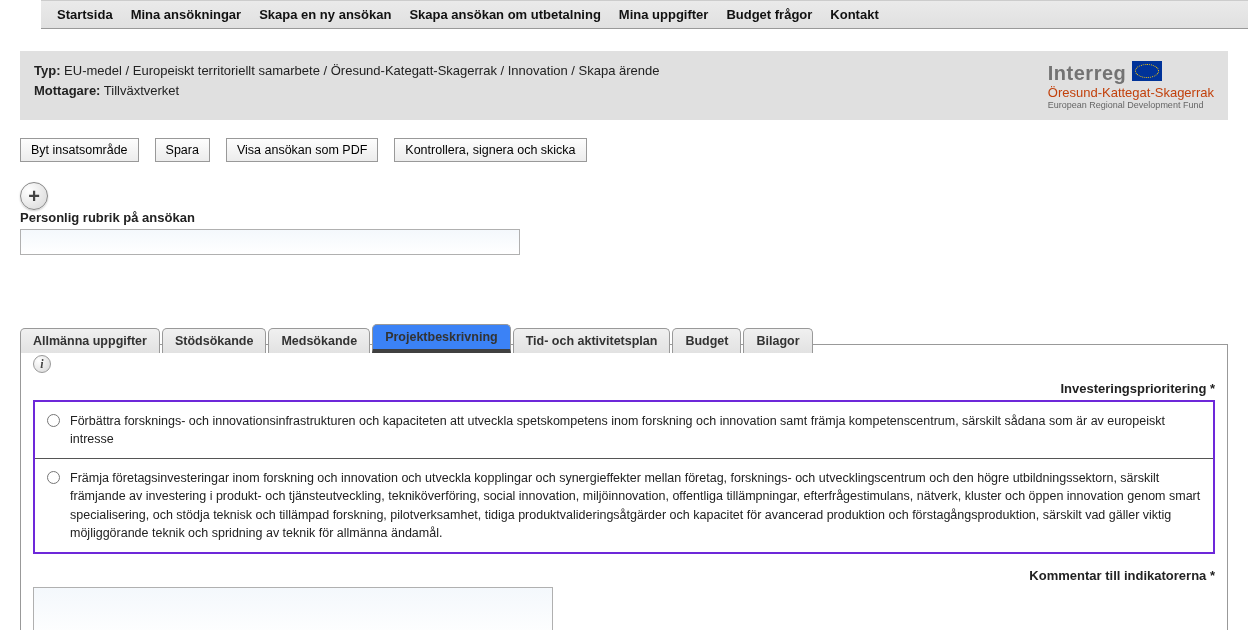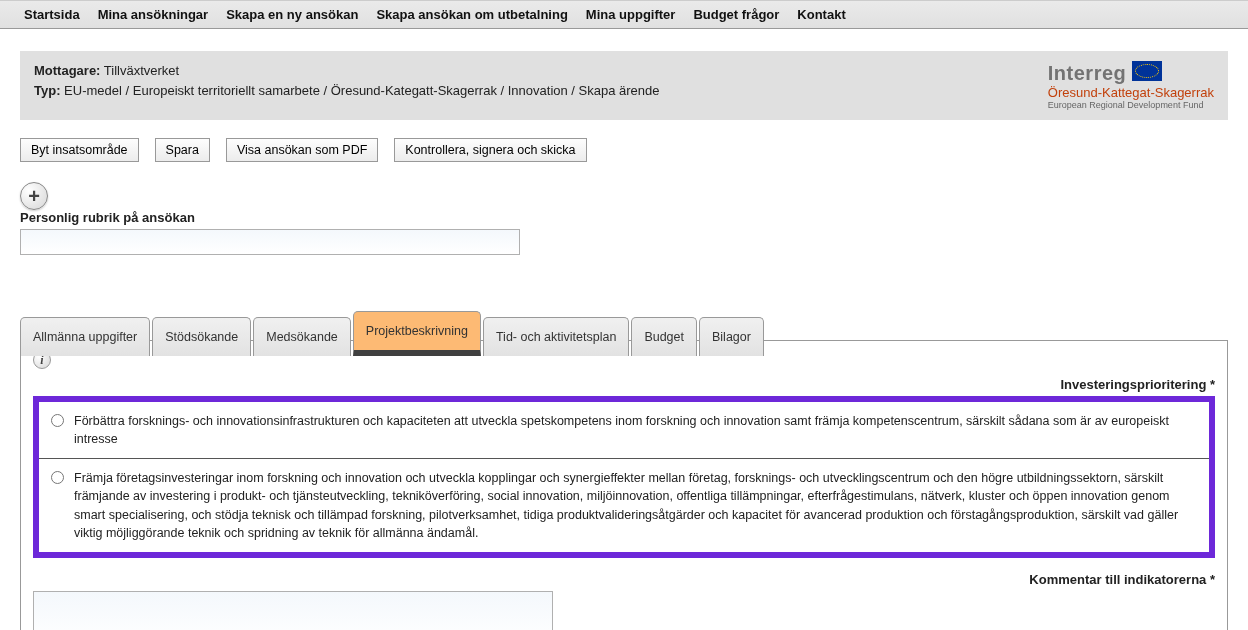--- a/index.html
+++ b/index.html
@@ -7,23 +7,24 @@
     font-family: Arial, Helvetica, sans-serif;
     font-size: 13px;
     color: #222;
     background: #fff;
     width: 1248px;
   }
   .topnav {
     background: linear-gradient(#eaeaea, #e0e0e0);
     border-top: 1px solid #ccc;
     border-bottom: 1px solid #999;
-    padding: 6px 24px;
+    padding: 6px 16px;
     display: flex;
     gap: 18px;
+    margin-left: 41px;
   }
   .topnav a {
     color: #111;
     text-decoration: none;
     font-weight: bold;
     font-size: 13px;
     cursor: pointer;
   }
   .content { padding: 0 20px 20px 20px; }
   .info-bar {
@@ -110,32 +111,33 @@
     display: flex;
     gap: 2px;
     align-items: flex-end;
   }
   .tab {
     background: linear-gradient(#f0f0f0, #e2e2e2);
     border: 1px solid #999;
     border-bottom: none;
     border-top-left-radius: 5px;
     border-top-right-radius: 5px;
-    padding: 12px 12px;
+    padding: 5px 12px;
     font-size: 12.5px;
-    font-weight: normal;
+    font-weight: bold;
     color: #333;
     cursor: pointer;
     position: relative;
-    top: 16px;
+    top: 9px;
   }
   .tab.active {
-    background: #fdba74;
-    border-bottom: 6px solid #404040;
+    background: #3b82f6;
+    border-bottom: 4px solid #404040;
     z-index: 2;
+    margin-top: 20px;
   }
   .tab-panel {
     border: 1px solid #999;
     padding: 10px 12px 20px 12px;
     background: #fff;
   }
   .info-icon {
     width: 18px; height: 18px;
     border-radius: 50%;
     background: radial-gradient(circle at 30% 30%, #fff, #d6d6d6);
@@ -145,21 +147,21 @@
     justify-content: center;
     font-family: Georgia, serif;
     font-style: italic;
     font-weight: bold;
     font-size: 12px;
     color: #444;
     margin-bottom: 8px;
     cursor: pointer;
   }
   .section-label { font-weight: bold; font-size: 13px; margin-bottom: 4px; text-align: right; }
-  .radio-group { border:6px solid #6d28d9; }
+  .radio-group { border:2px solid #6d28d9; }
   .radio-row {
     display: flex;
     align-items: flex-start;
     gap: 10px;
     padding: 10px 12px;
     line-height: 1.45;
     font-size: 12.5px;
   }
   .radio-row + .radio-row { border-top:1px solid #555; }
   .radio-row input[type=radio] { margin-top: 2px; flex-shrink:0; }
@@ -186,26 +188,26 @@
   <a>Mina uppgifter</a>
   <a>Budget frågor</a>
   <a>Kontakt</a>
 </nav>
 
 <div class="content">
 
   <div class="info-bar">
     <div class="info-text">
       <div>
+        <span class="lbl">Typ:</span>
+        <span>EU-medel / Europeiskt territoriellt samarbete / Öresund-Kategatt-Skagerrak / Innovation / Skapa ärende</span>
+      </div>
+      <div>
         <span class="lbl">Mottagare:</span>
         <span>Tillväxtverket</span>
-      </div>
-      <div>
-        <span class="lbl">Typ:</span>
-        <span>EU-medel / Europeiskt territoriellt samarbete / Öresund-Kategatt-Skagerrak / Innovation / Skapa ärende</span>
       </div>
     </div>
     <div class="logo-block">
       <div class="logo-row">
         <span class="logo-word">Interreg</span>
         <span class="eu-flag"></span>
       </div>
       <div class="logo-sub">Öresund-Kattegat-Skagerrak</div>
       <div class="logo-sub2">European Regional Development Fund</div>
     </div>

